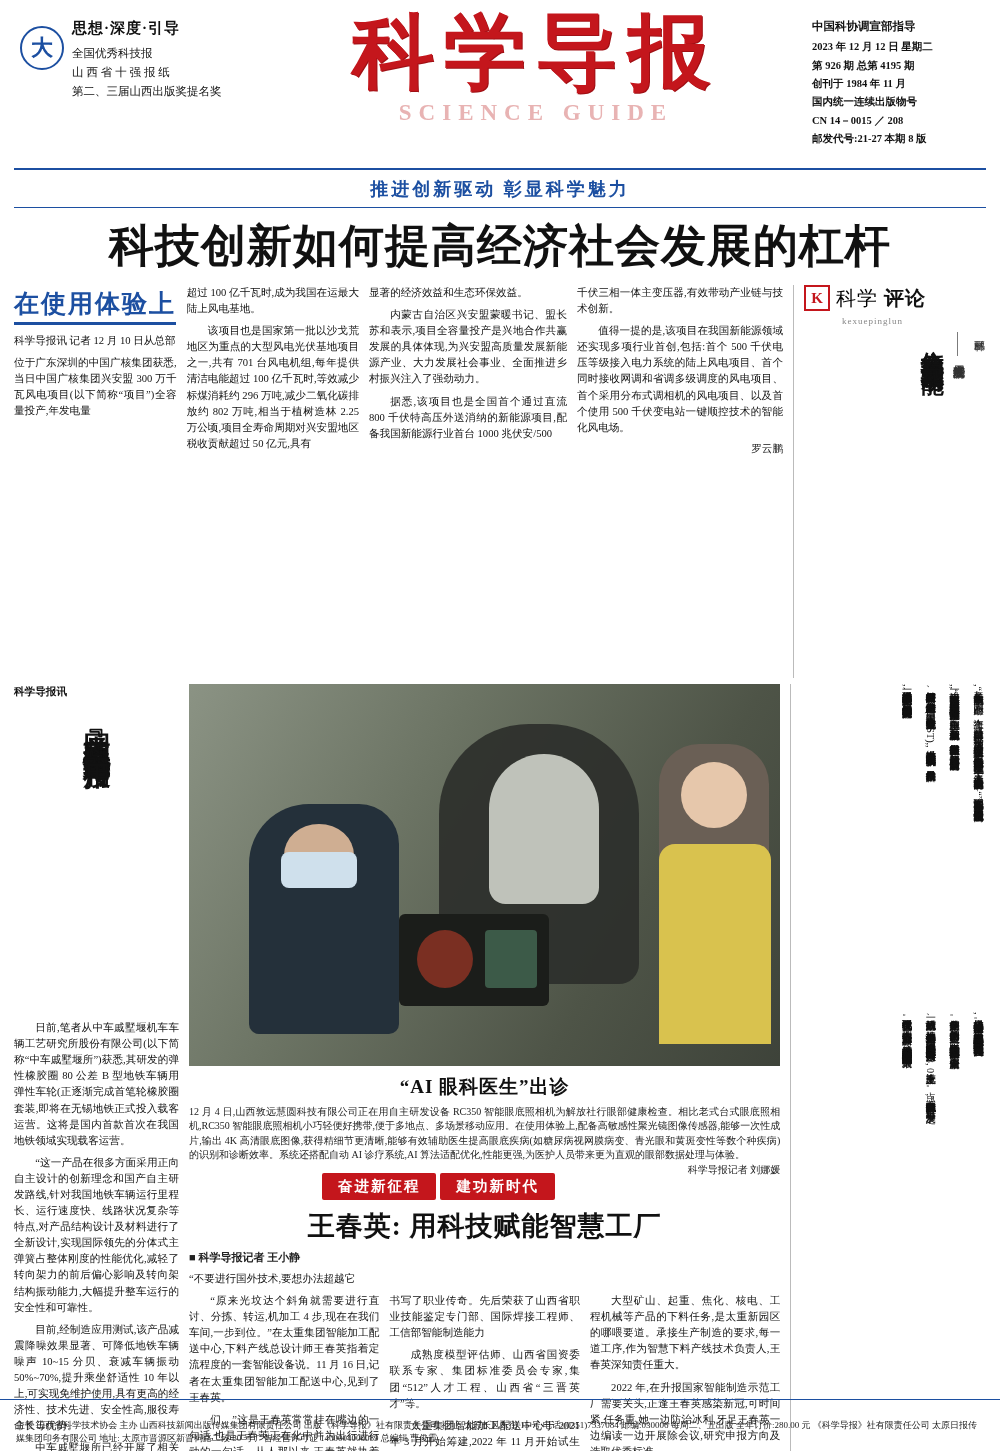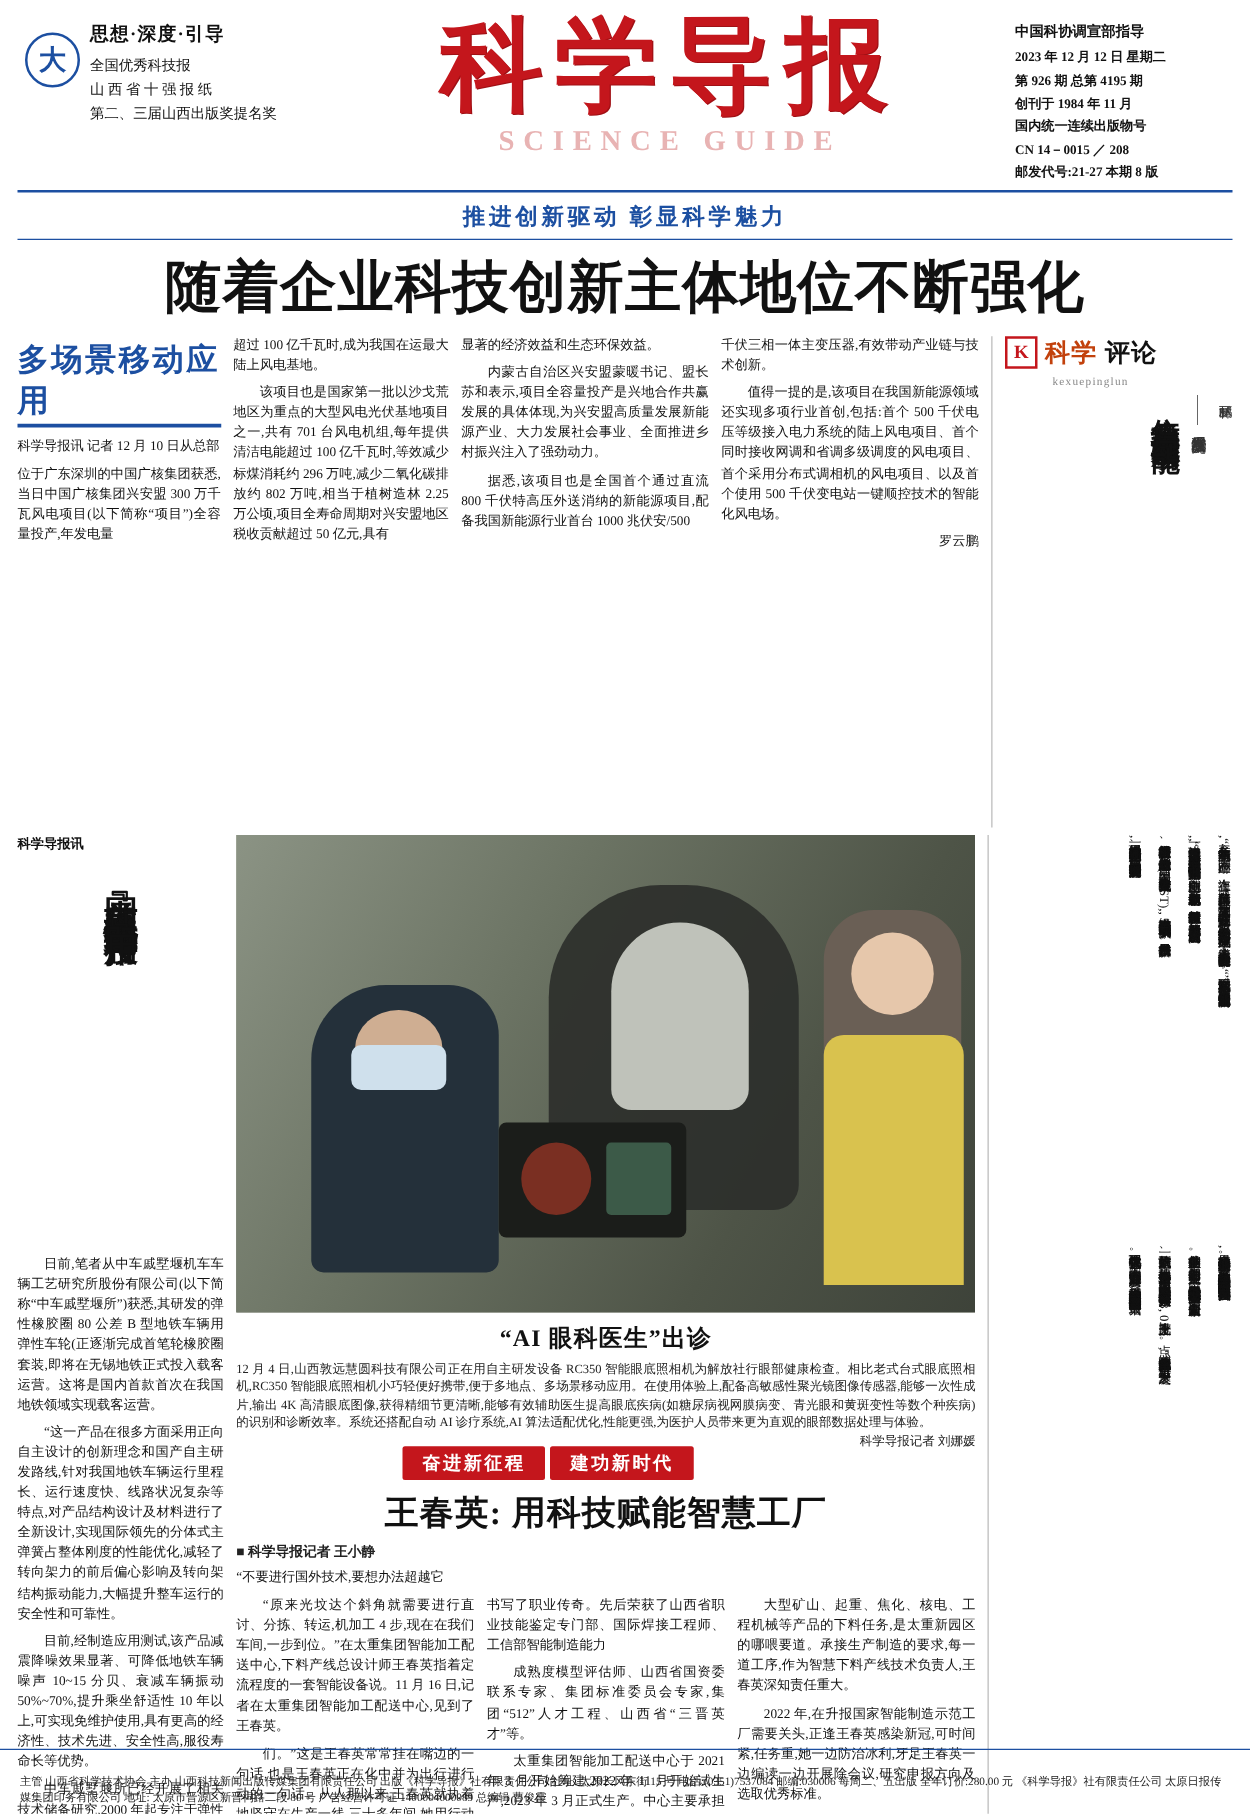--- a/index.html
+++ b/index.html
@@ -22,21 +22,21 @@
   .mh-center{flex:1;text-align:center;position:relative;top:-4px;}
   .paper-name{
     font-family:"Liberation Serif", serif;
     font-size:82px;line-height:1;font-weight:bold;color:#c4161c;
     letter-spacing:10px;
     text-shadow:1px 1px 0 #a01015;
   }
   .paper-name-en{margin-top:6px;font-size:23px;letter-spacing:7px;color:#e8b3b3;font-weight:bold;}
   .mh-right{width:168px;text-align:left;font-size:10.5px;line-height:1.75;color:#111;font-weight:bold;}
   .mh-right .r1{font-size:11.5px;margin-bottom:2px;}
-  .slogan-bar{margin-top:0;border-top:2.5px solid #1c4fa1;border-bottom:1px solid #1c4fa1;}
+  .slogan-bar{margin-top:16px;border-top:2.5px solid #1c4fa1;border-bottom:1px solid #1c4fa1;}
   .slogan{ text-align:center;font-size:18px;letter-spacing:3px;color:#1c4fa1;font-weight:bold;padding:7px 0 6px;}
 
   
   .headline-wrap{padding:14px 0 8px;}
   .headline{font-size:45px;line-height:1.08;font-weight:bold;letter-spacing:1px;text-align:center;}
 
   
   .cols{display:flex;gap:10px;margin-top:6px;}
   .col{box-sizing:border-box;}
   .c1{width:168px;}
@@ -73,21 +73,21 @@
   .ribbon span{
     background:#c4161c;color:#fff;font-size:14.5px;font-weight:bold;letter-spacing:2px;
     padding:4px 16px;border-radius:2px;position:relative;
   }
   .ribbon span + span{margin-left:4px;}
   .sub-headline{font-size:27px;font-weight:bold;text-align:center;letter-spacing:1px;margin:8px 0 4px;}
 
   
   .k-badge{display:flex;align-items:center;gap:6px;margin-bottom:4px;}
   .k-box{width:22px;height:22px;border:2px solid #c4161c;color:#c4161c;font-weight:bold;font-size:15px;display:flex;align-items:center;justify-content:center;}
-  .k-red{color:#c2410c;font-weight:bold;font-size:20px;letter-spacing:1px;}
+  .k-red{color:#000000;font-weight:normal;font-size:20px;letter-spacing:1px;}
   .k-black{color:#111;font-weight:bold;font-size:20px;letter-spacing:1px;}
   .k-pinyin{font-size:9px;color:#888;letter-spacing:1px;margin:0 0 6px 38px;}
 
   .rv-wrap{display:flex;justify-content:flex-end;gap:4px;margin:4px 0 6px;}
   .rv-title{
     writing-mode:vertical-rl;font-size:23px;font-weight:bold;line-height:1.2;letter-spacing:2px;height:340px;
   }
   .rv-sub{writing-mode:vertical-rl;font-size:12px;line-height:1.5;height:340px;color:#333;}
   .rv-author{writing-mode:vertical-rl;font-size:10.5px;height:340px;color:#333;}
 
@@ -133,27 +133,27 @@
       <div>CN 14－0015 ／ 208</div>
       <div>邮发代号:21-27  本期 8 版</div>
     </div>
   </div>
 
   <div class="slogan-bar">
     <div class="slogan">推进创新驱动  彰显科学魅力</div>
   </div>
 
   <div class="headline-wrap">
-    <div class="headline">随着企业科技创新主体地位不断强化</div>
+    <div class="headline">科技创新如何提高经济社会发展的杠杆</div>
   </div>
 
   <div class="cols">
 
     <div class="col c1">
-      <div class="sec-title">多场景移动应用</div>
+      <div class="sec-title">在使用体验上</div>
       <p class="body noind">科学导报讯 记者 12 月 10 日从总部</p>
       <p class="body noind">位于广东深圳的中国广核集团获悉,当日中国广核集团兴安盟 300 万千瓦风电项目(以下简称“项目”)全容量投产,年发电量</p>
     </div>
 
     <div class="col c2">
       <p class="body noind">超过 100 亿千瓦时,成为我国在运最大陆上风电基地。</p>
       <p class="body">该项目也是国家第一批以沙戈荒地区为重点的大型风电光伏基地项目之一,共有 701 台风电机组,每年提供清洁电能超过 100 亿千瓦时,等效减少标煤消耗约 296 万吨,减少二氧化碳排放约 802 万吨,相当于植树造林 2.25 万公顷,项目全寿命周期对兴安盟地区税收贡献超过 50 亿元,具有</p>
     </div>
 
     <div class="col c3" style="display:flex;gap:10px;">

